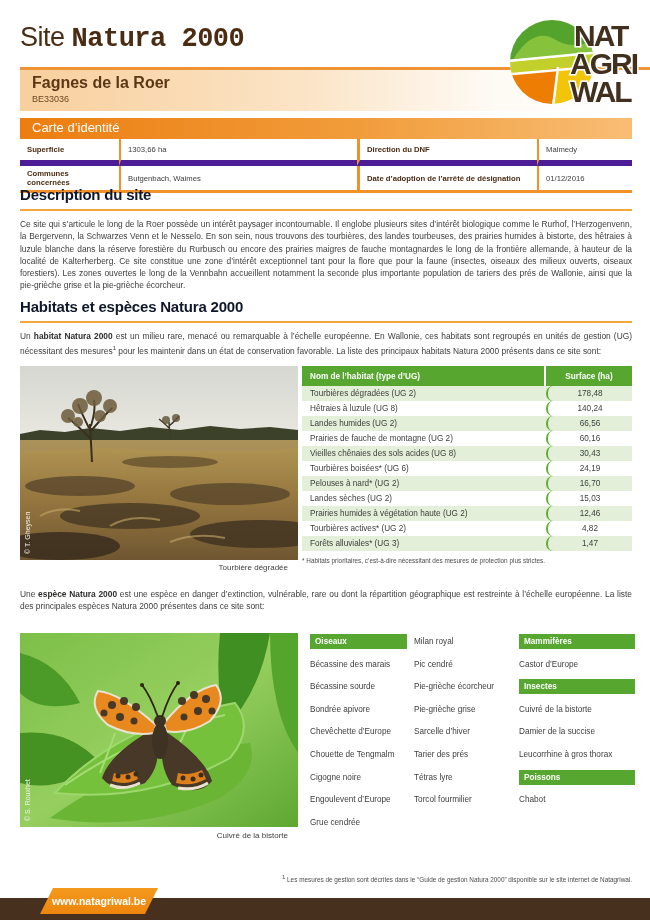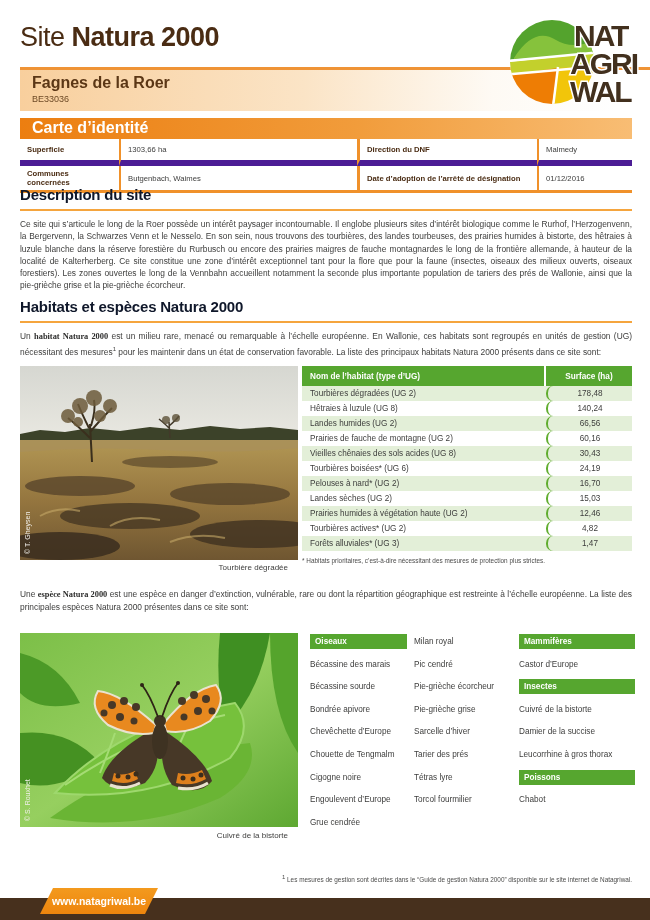--- a/index.html
+++ b/index.html
@@ -2,48 +2,48 @@
 <html><head>
 <meta charset="utf-8">
 <style>
   * { margin:0; padding:0; box-sizing:border-box; }
   html,body { background:#e9e9e9; }
   body { font-family:"Liberation Sans", sans-serif; }
   .page { position:relative; width:650px; height:920px; background:#ffffff; overflow:hidden; margin:0 auto; }
 
   
   .main-title { position:absolute; left:20px; top:22px; font-size:27px; color:#4a2c13; letter-spacing:-0.5px; }
-  .main-title .bold { font-weight:bold; }
+  .main-title .bold { font-weight:bold;font-family:Liberation Mono, monospace; }
   .subtitle-band { position:absolute; left:20px; top:67px; width:630px; height:44px;
       border-top:3px solid #ef9335;
       background:linear-gradient(to right,#f8cf9d 0%,#fbe4c6 45%,#fefaf4 75%,#ffffff 95%);
       padding:4px 0 0 12px; }
   .site-name { font-size:16px; font-weight:bold; color:#5b3716; }
   .site-code { font-size:9px; color:#6d4a26; margin-top:2px; }
   .logo { position:absolute; right:6px; top:12px; width:136px; height:100px; z-index:5; }
 
   
   .idcard-bar { position:absolute; left:20px; top:118px; width:612px; height:21px;
       background:linear-gradient(to right,#ec7e10,#f19c3b 55%,#f8bd74);
-      color:#fff; font-weight:bold; font-size:16px; line-height:20px; padding-left:12px; }
+      color:#fff; font-weight:normal; font-size:13px; line-height:20px; padding-left:12px; }
   .idtable { position:absolute; left:20px; top:139px; width:612px; display:grid;
       grid-template-columns:99px 238px 180px 95px; }
   .idtable > div { height:27px; display:flex; align-items:center; padding:0 7px;
       border-bottom:6px solid #4c1d95; font-size:7.7px; color:#3d3d3c; }
   .idtable > div.r2 { border-bottom:3px solid #f0912a; }
   .idtable .lbl { font-weight:bold; color:#4a2c13; }
   .idtable .sep { border-left:2px solid #f0912a; }
   .idtable .sep2 { border-left:3px solid #f0912a; }
 
   
   .section-heading { position:absolute; left:20px; font-size:15px; font-weight:bold; color:#0f172a; letter-spacing:-0.2px; }
   .heading-rule { position:absolute; left:20px; width:612px; height:2px; background:#f5a53e; }
   .para { position:absolute; left:20px; width:612px; font-size:8.4px; line-height:12.3px;
       text-align:justify; color:#3d3d3c; }
-  .para b { color:#2e2e2d;font-family:Liberation Serif, serif; }
+  .para b { color:#2e2e2d; }
   sup { font-size:6px; }
 
   
   .photo { position:absolute; left:20px; width:278px; height:194px; overflow:hidden; }
   .photo svg { display:block; }
   .photo-caption { position:absolute; left:20px; width:278px; text-align:right; padding-right:10px;
       font-size:8px; color:#3d3d3c; }
 
   
   .htable { position:absolute; left:302px; top:366px; width:330px; font-size:8.2px; }

